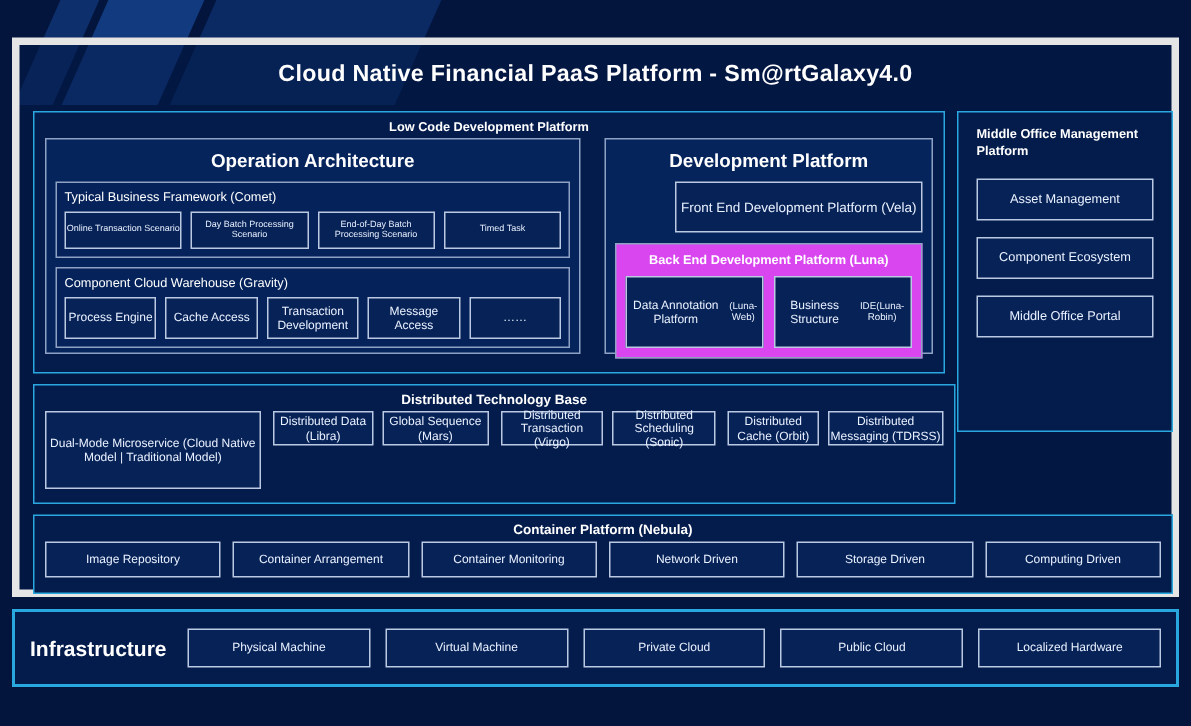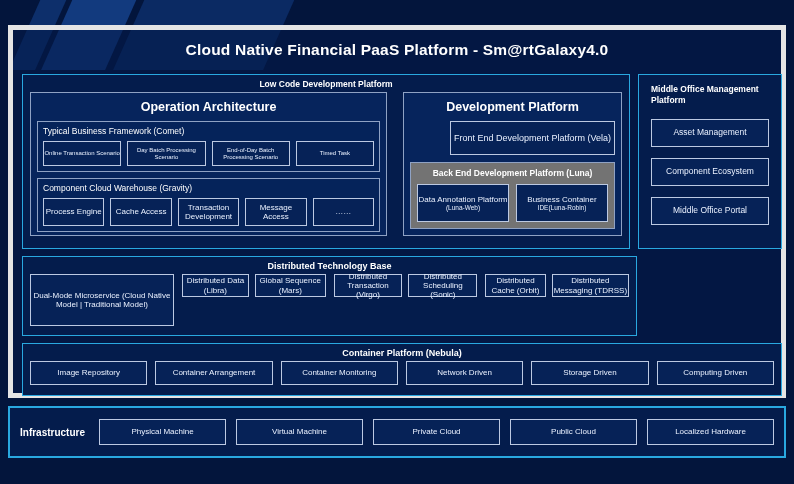--- a/index.html
+++ b/index.html
@@ -150,46 +150,46 @@
 
   
   .dev-node-wide {
     height: 34px;
     font-size: 9px;
     margin-bottom: 7px;
     margin-left: 40px;
   }
   .backend {
     border: 1px solid #8fa2c4;
-    background: #737373;
+    background: #d946ef;
     box-sizing: border-box;
     padding: 0 6px 6px;
   }
   .backend-title {
     text-align: center;
     font-size: 8.5px;
     font-weight: bold;
     padding: 5px 0 6px;
     color: #ffffff;
   }
   .backend-row { display: flex; gap: 7px; }
   .backend-row .node {
     flex: 1 1 0;
-    height: 38px;
+    height: 48px;
     font-size: 8px;
-    flex-direction: column;
+    flex-direction: row;
     justify-content: center;
   }
   .backend-row .node .sub {
     font-size: 6.5px;
     display: block;
   }
 
   
-  .midoffice { flex: 1 1 auto; height: 175px; padding: 0 12px; }
+  .midoffice { flex: 1 1 auto; height: 214px; padding: 0 12px; }
   .midoffice .mo-title {
     font-size: 8.5px;
     font-weight: bold;
     padding: 9px 0 12px;
     line-height: 1.35;
     color: #ffffff;
   }
   .midoffice .node {
     height: 28px;
     font-size: 8.5px;
@@ -225,21 +225,21 @@
     width: 778px; height: 52px;
     border: 2px solid #29a8e0;
     background: #041c4c;
     box-sizing: border-box;
     display: flex;
     align-items: center;
     padding: 0 10px;
     gap: 10px;
   }
   .infra-label {
-    font-size: 10px;
+    font-size: 14px;
     font-weight: bold;
     color: #ffffff;
     flex: 0 0 auto;
     padding-right: 4px;
   }
   .infra .node { flex: 1 1 0; height: 26px; font-size: 8px; }
 </style>
 </head>
 <body>
 
@@ -291,21 +291,21 @@
           <div class="node dev-node-wide">Front End Development Platform (Vela)</div>
 
           <div class="backend">
             <div class="backend-title">Back End Development Platform (Luna)</div>
             <div class="backend-row">
               <div class="node">
                 <span>Data Annotation Platform</span>
                 <span class="sub">(Luna-Web)</span>
               </div>
               <div class="node">
-                <span>Business Container</span>
+                <span>Business Structure</span>
                 <span class="sub">IDE(Luna-Robin)</span>
               </div>
             </div>
           </div>
         </div>
 
       </div>
     </div>
 
     <div class="panel midoffice">

